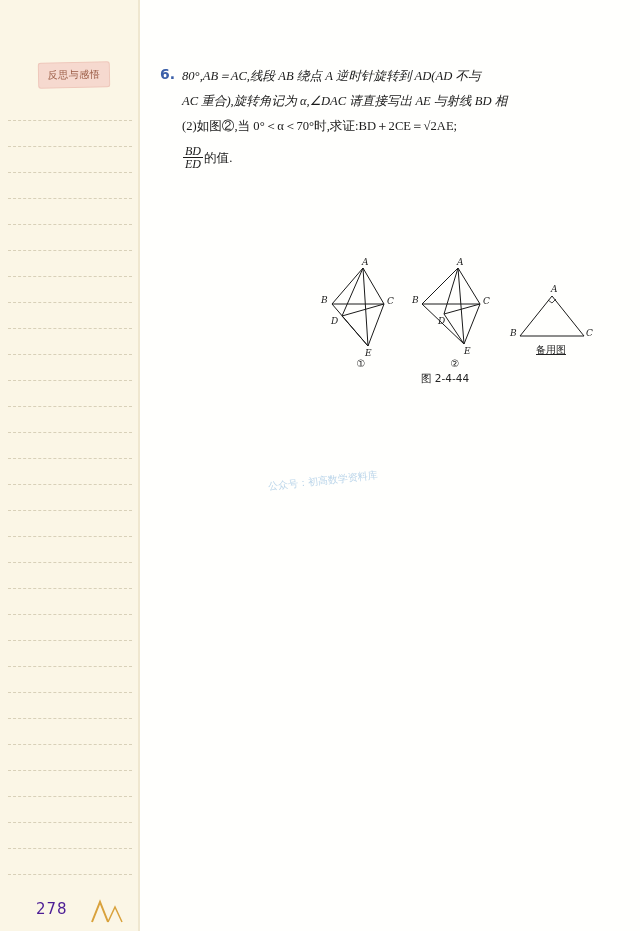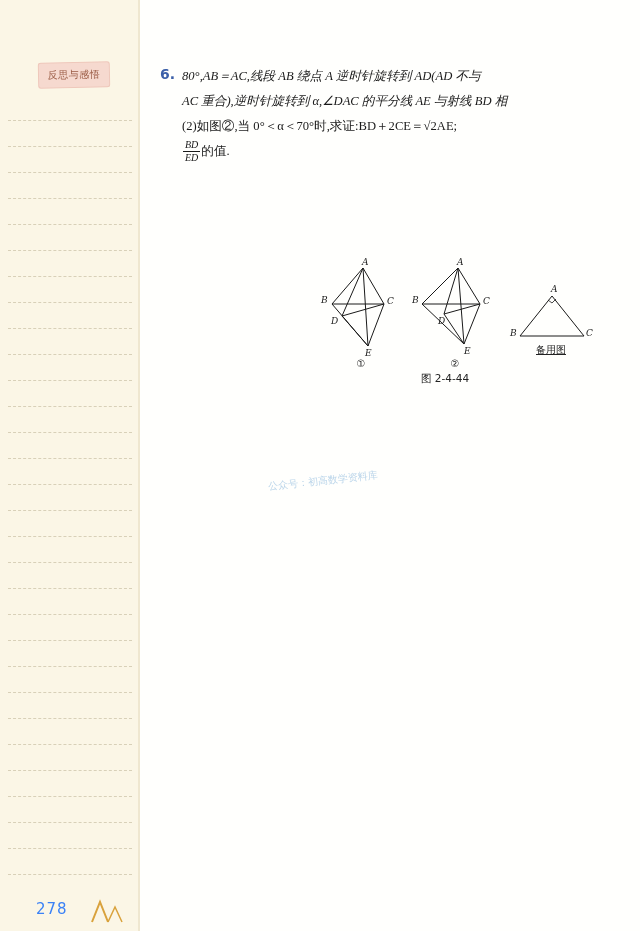--- a/index.html
+++ b/index.html
@@ -77,21 +77,21 @@
     height: 0;
     border-top: 1px dashed #d8d0b8;
   }
 
   
   .folio {
     position: absolute;
     left: 36px; top: 900px;
     font-family: "DejaVu Sans", sans-serif;
     font-size: 15px;
-    color: #3b82f6;
+    color: #4c1d95;
     letter-spacing: 1px;
   }
   .footer-mark {
     position: absolute;
     left: 88px; top: 898px;
     width: 40px; height: 26px;
   }
   .footer-mark svg { display: block; }
 
   
@@ -122,23 +122,23 @@
   .blank {
     display: inline-block;
     width: 56px;
     border-bottom: 1px solid #222;
     vertical-align: -2px;
   }
   .frac {
     display: inline-block;
     vertical-align: -6px;
     text-align: center;
-    font-size: 10px;
+    font-size: 12px;
     line-height: 12px;
-    margin: 0 1px;
+    margin: 6px 1px;
   }
   .frac .num { display: block; border-bottom: 1px solid #1a1a1a; padding: 0 2px; }
   .frac .den { display: block; padding: 0 2px; }
 
   
   .figures {
     position: absolute;
     left: 300px; top: 258px;
     width: 290px; height: 120px;
   }
@@ -224,21 +224,21 @@
     <svg width="40" height="26" viewBox="0 0 40 26">
       <path d="M4 24 L12 4 L20 24" fill="none" stroke="#d9a23c" stroke-width="2"></path>
       <path d="M20 24 L27 9 L34 24" fill="none" stroke="#d9a23c" stroke-width="1.5"></path>
     </svg>
   </div>
 
   <div class="q-number">6.</div>
 
   <div class="q-body">
     <p class="it">80°,AB＝AC,线段 AB 绕点 A 逆时针旋转到 AD(AD 不与</p>
-    <p class="it">AC 重合),逆时针旋转到 α,∠DAC 的平分线 AE 与射线 BD 相</p>
+    <p class="it">AC 重合),旋转角记为 α,∠DAC 请直接写出 AE 与射线 BD 相</p>
     <p>
       <span>(2)如图②,当 0°＜α＜70°时,求证:BD＋2CE＝√2AE;</span>
     </p>
     <p>
       <span class="frac"><span class="num it">BD</span><span class="den it">ED</span></span><span>的值.</span>
     </p>
   </div>
 
   <div class="figures">
 

